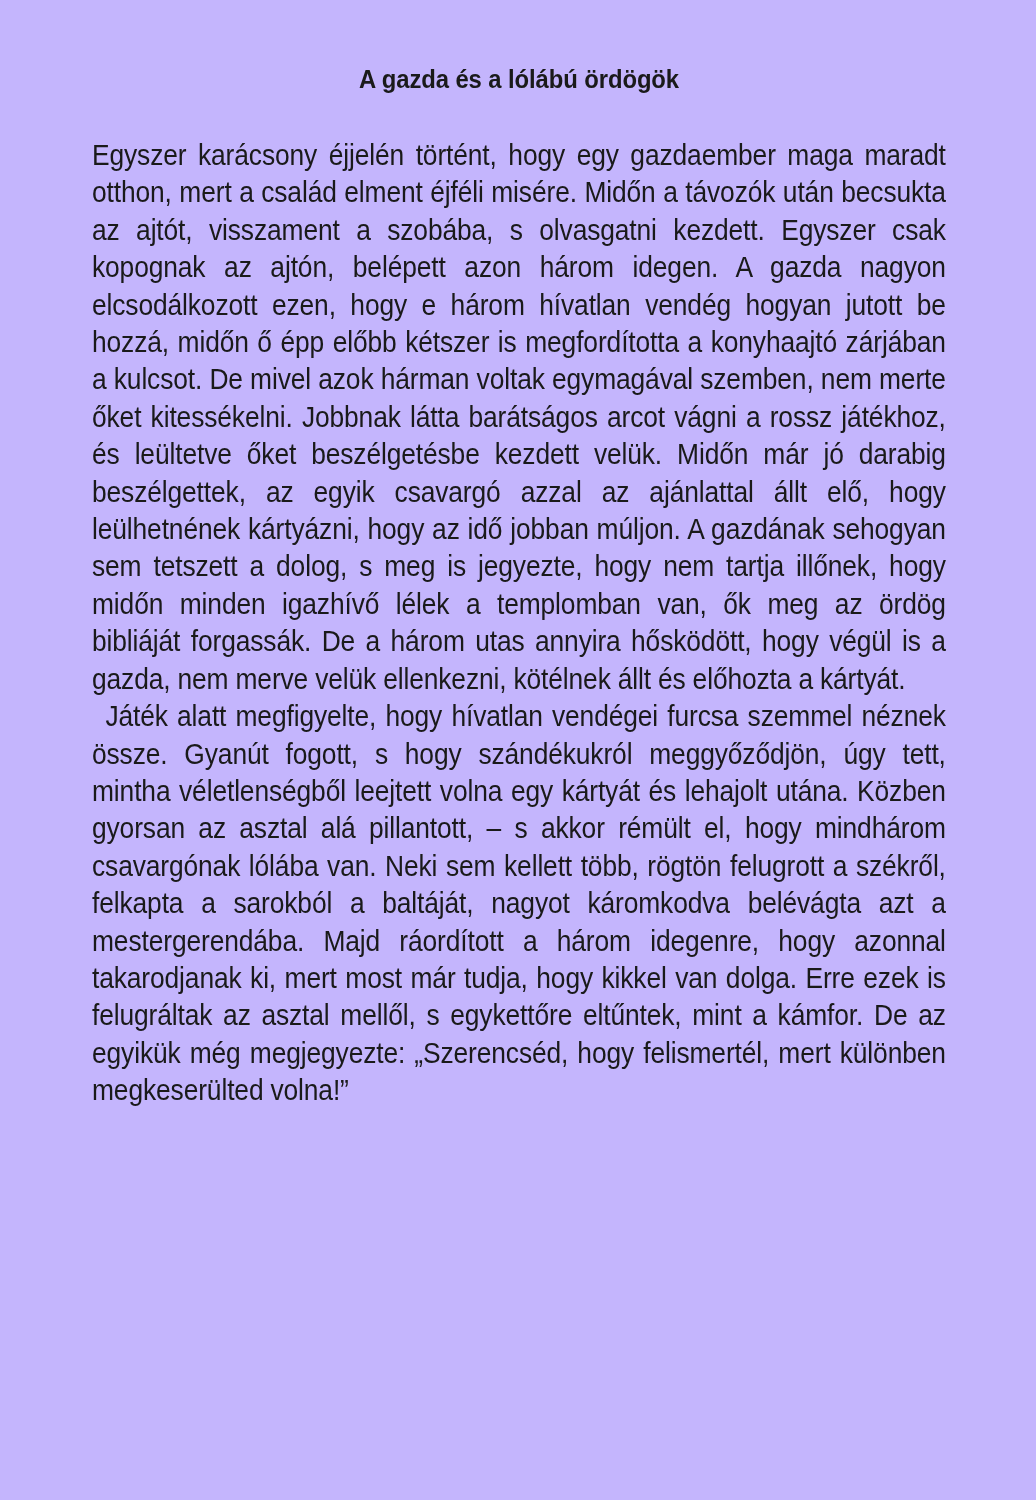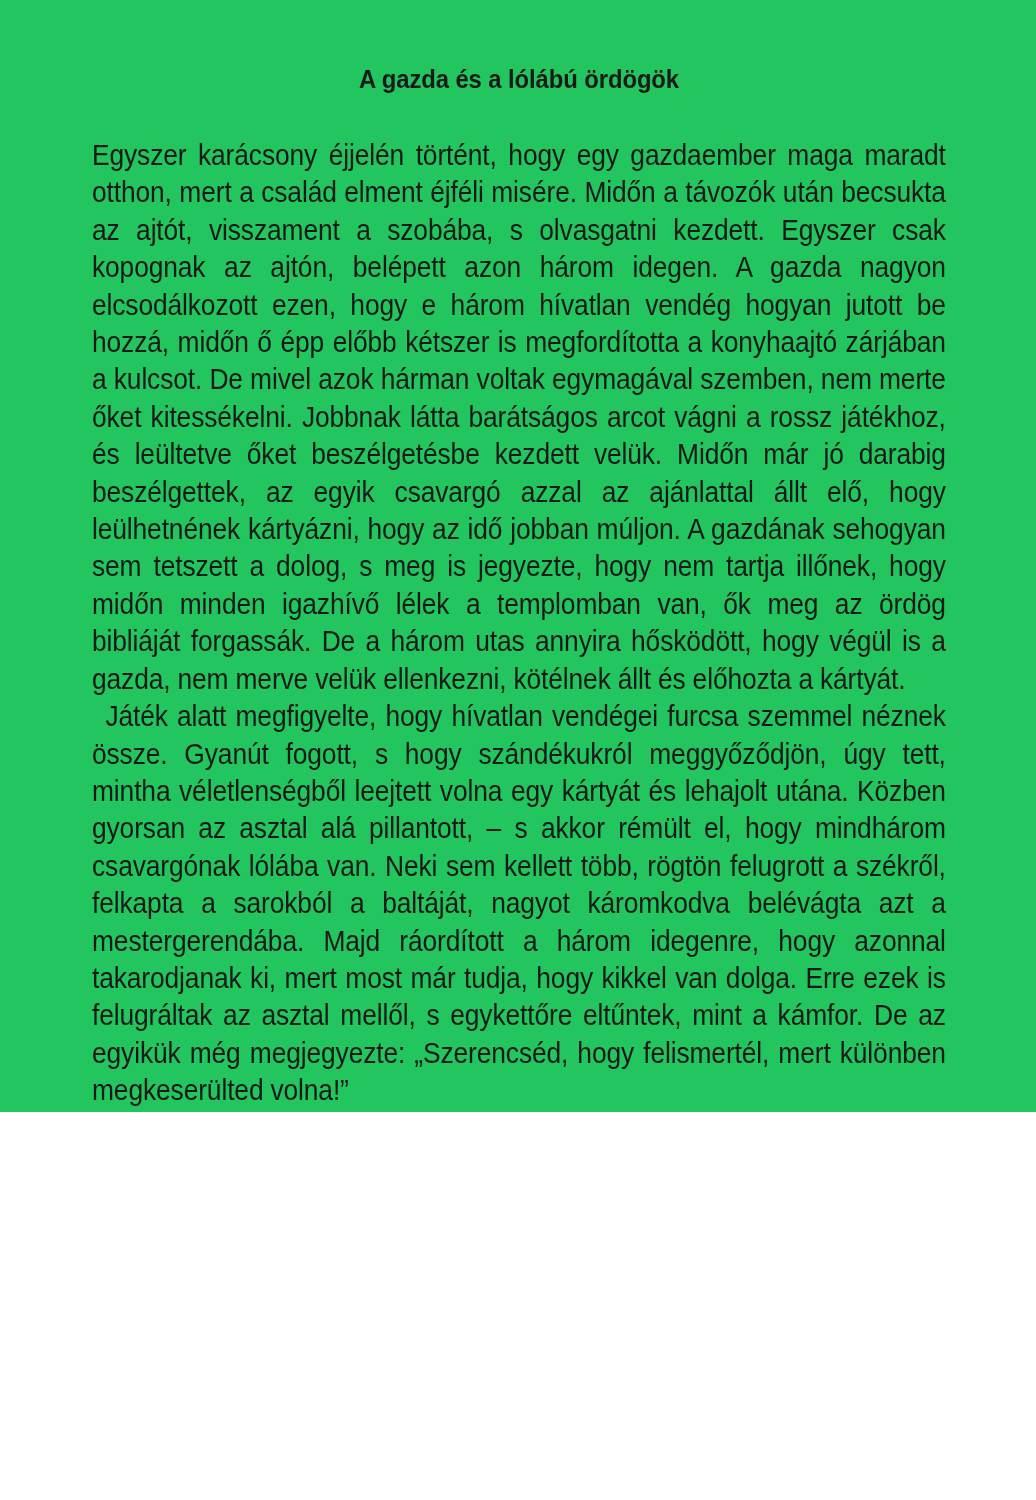--- a/index.html
+++ b/index.html
@@ -5,22 +5,22 @@
 <style>
   html, body {
     margin: 0;
     padding: 0;
     background: #ffffff;
   }
 
   .page {
     position: relative;
     width: 1036px;
-    height: 1112px;
-    background: #22c55e;
+    height: 1500px;
+    background: #c4b5fd;
     overflow: hidden;
     box-sizing: border-box;
     font-family: "Liberation Sans", "DejaVu Sans", sans-serif;
     color: #1a1a1a;
     -webkit-font-smoothing: antialiased;
   }
 
   .doc-body {
     position: absolute;
     left: 92px;

